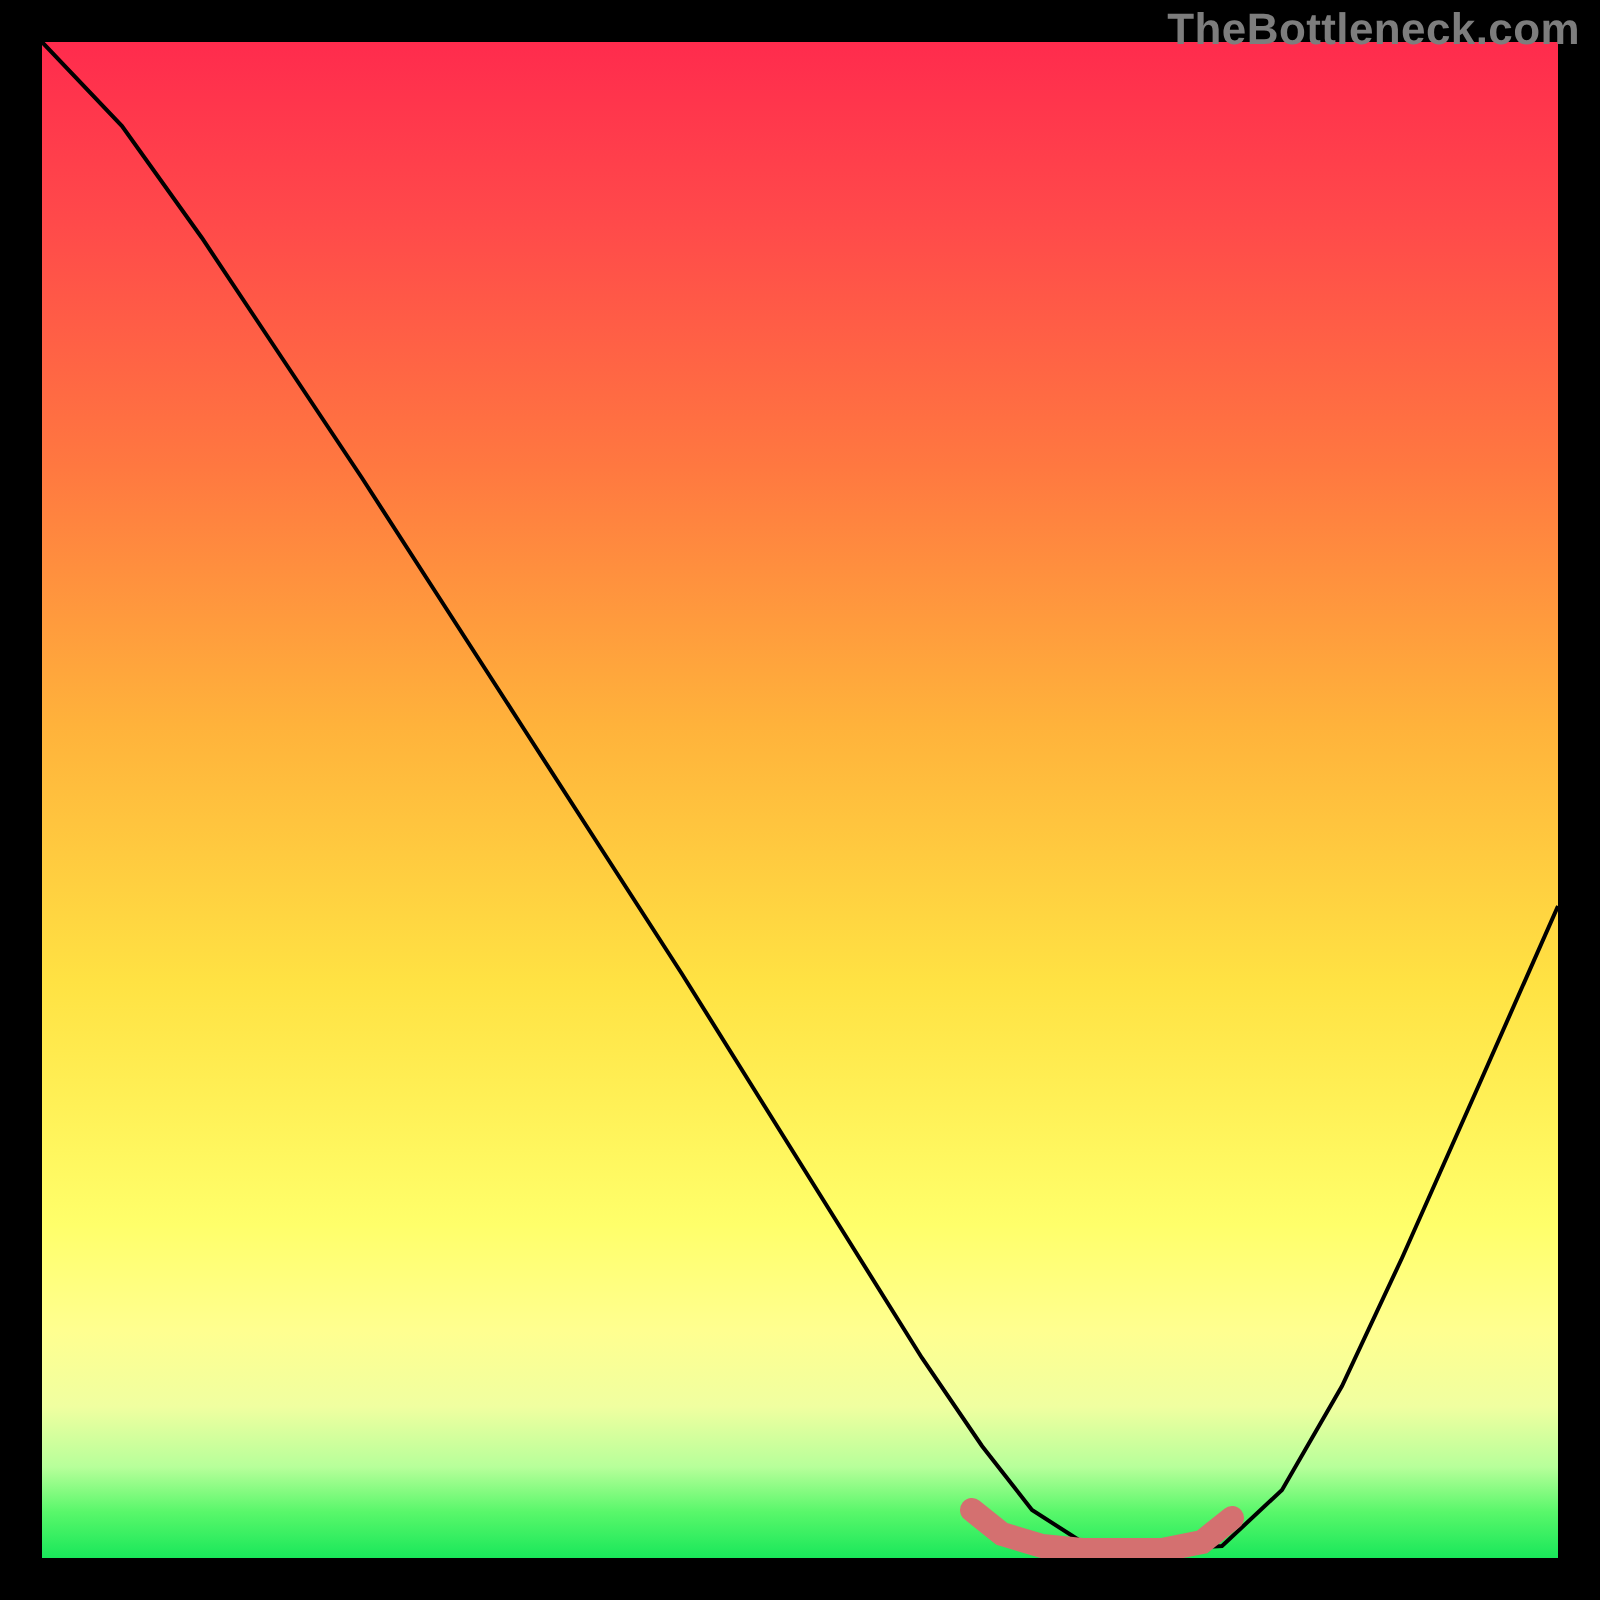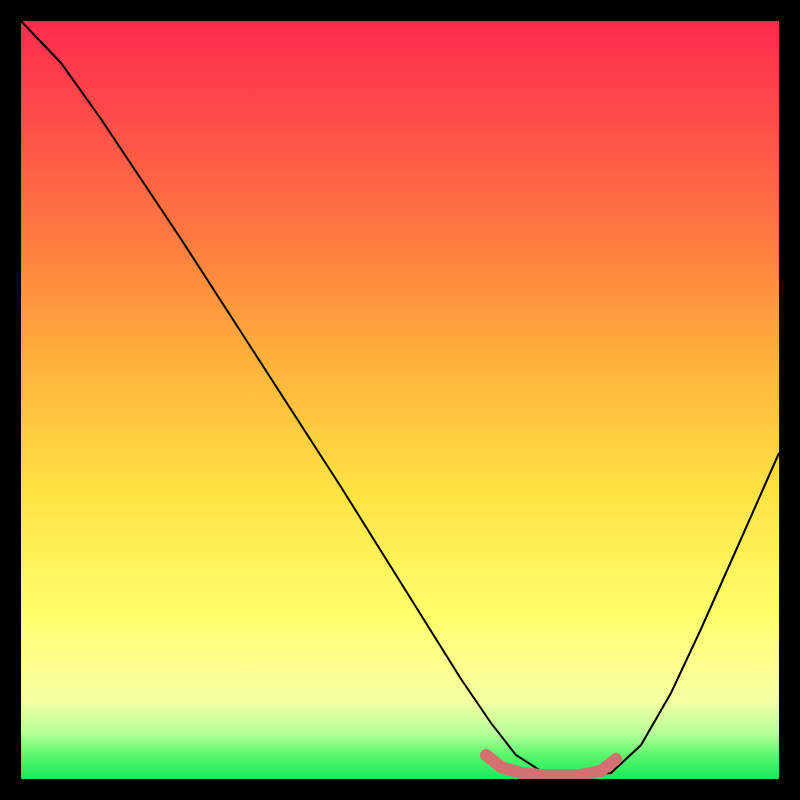--- a/index.html
+++ b/index.html
@@ -60,13 +60,14 @@
 </head>
 <body>
 
 <div class="frame">
   <div class="plot">
     <svg class="curve" viewBox="0 0 758 758" preserveAspectRatio="none">
       <path id="curve-path" fill="none" stroke="#000000" stroke-width="2" d="M0 0 L40 42 L80 98 L120 158 L160 218 L200 280 L240 342 L280 404 L320 466 L360 530 L400 594 L440 658 L470 702 L495 734 L520 750 L555 754 L590 752 L620 724 L650 672 L680 608 L720 518 L758 432"></path>
       <path id="zone-path" fill="none" stroke="#d47070" stroke-width="12" stroke-linecap="round" d="M465 734 L480 746 L500 752 L520 754 L540 754 L560 754 L580 750 L595 738"></path>
     </svg>
   </div>
+  <div class="watermark">TheBottleneck.com</div>
 </div>
 
 </body></html>

